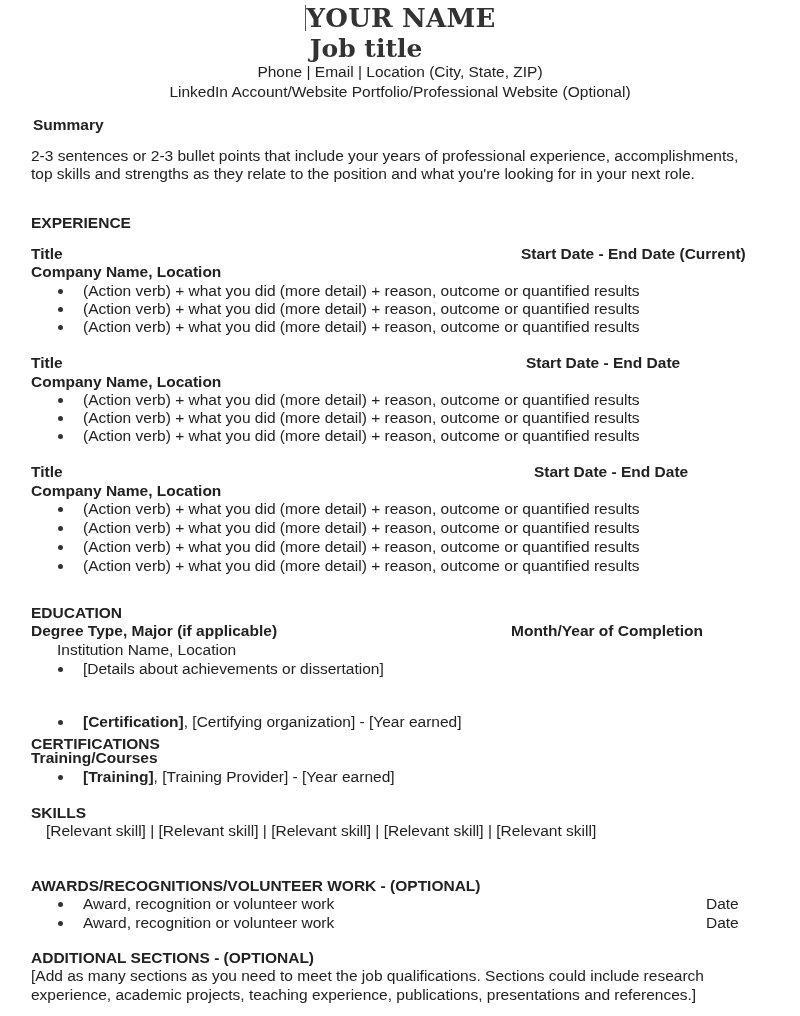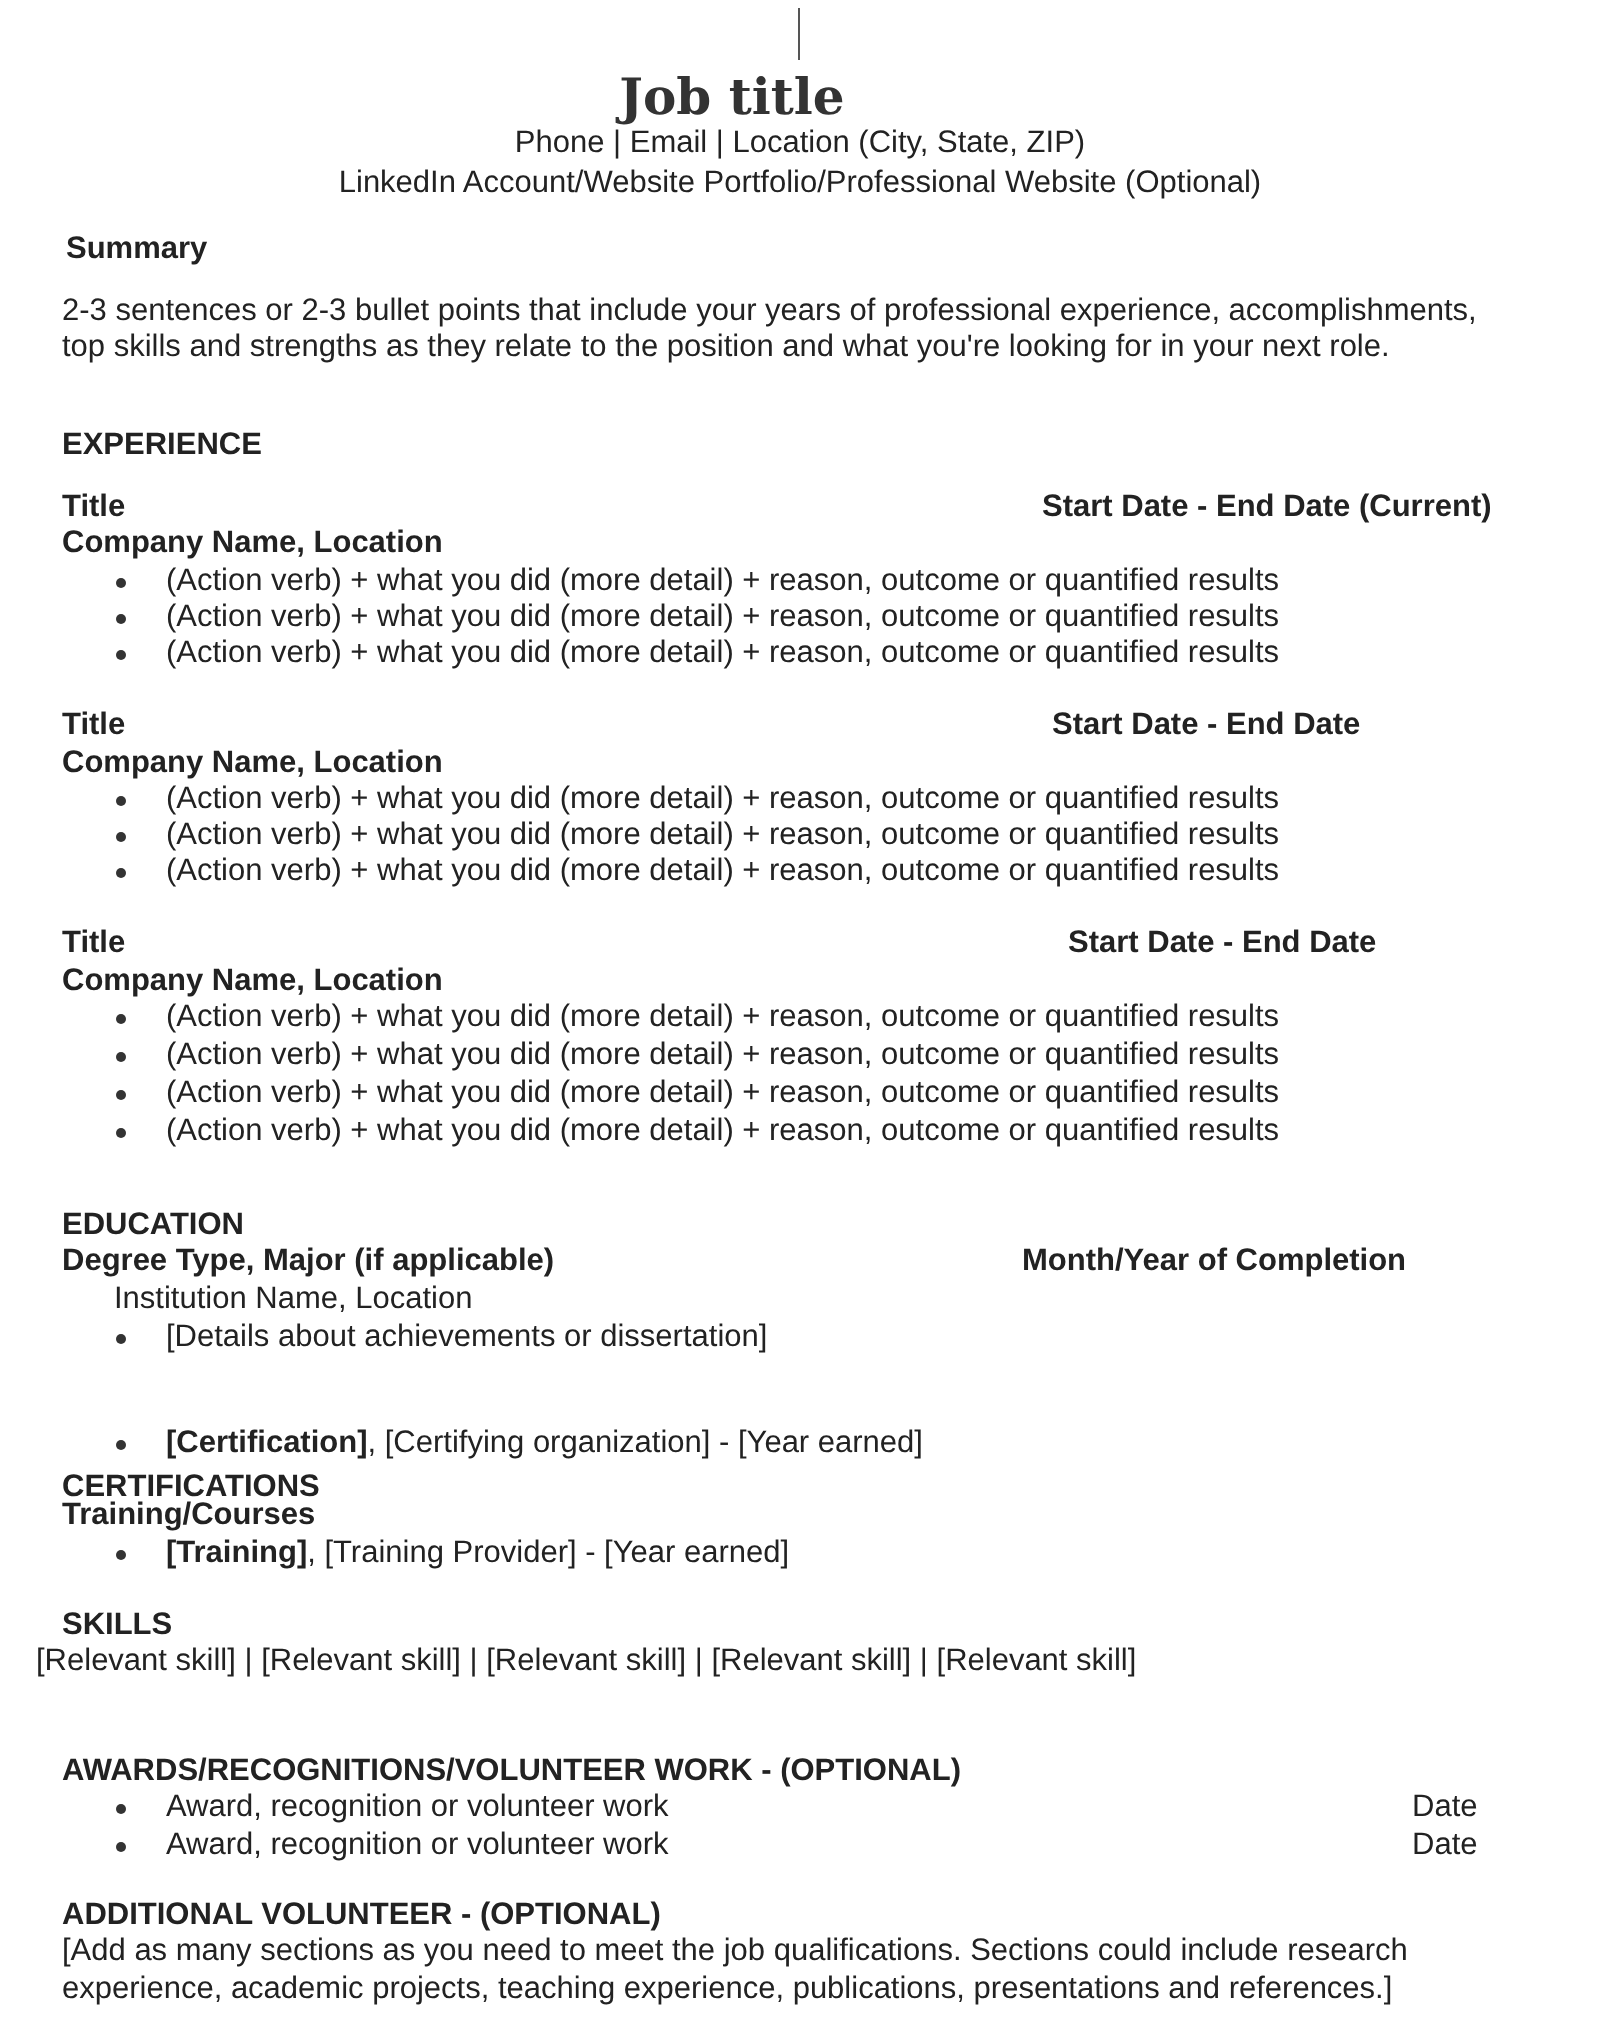--- a/index.html
+++ b/index.html
@@ -27,21 +27,21 @@
     .heading { font-weight: bold; font-size: 15.5px; }
     .bullet-line { left: 58px; }
     .bullet-dot {
       position: absolute; left: 0; top: 7px; width: 5px; height: 5px; border-radius: 50%; background: #333;
     }
     .bullet-text { position: absolute; left: 25px; top: 0; white-space: nowrap; }
   </style>
 </head>
 <body>
 
-<div class="abs name"><span class="cursor"></span></div>
+<div class="abs name"><span class="cursor"></span><span>YOUR NAME</span></div>
 <div class="abs jobtitle">Job title</div>
 <div class="abs center contact">Phone | Email | Location (City, State, ZIP)</div>
 <div class="abs center links">LinkedIn Account/Website Portfolio/Professional Website (Optional)</div>
 
 <div class="abs heading" style="left:33px; top:116px;">Summary</div>
 <div class="abs" style="left:31px; top:147px;">2-3 sentences or 2-3 bullet points that include your years of professional experience, accomplishments,</div>
 <div class="abs" style="left:31px; top:165px;">top skills and strengths as they relate to the position and what you're looking for in your next role.</div>
 
 <div class="abs heading" style="left:31px; top:214px;">EXPERIENCE</div>
 
@@ -112,29 +112,29 @@
     <span class="bullet-text"><b>[Certification]</b><span>, [Certifying organization] - [Year earned]</span></span>
   </div>
 
 <div class="abs bold" style="left:31px; top:749px;">Training/Courses</div>
 <div class="abs bullet-line" style="top:768px;">
     <span class="bullet-dot"></span>
     <span class="bullet-text"><b>[Training]</b><span>, [Training Provider] - [Year earned]</span></span>
   </div>
 
 <div class="abs heading" style="left:31px; top:804px;">SKILLS</div>
-<div class="abs" style="left:18px; top:822px;text-align:center;">[Relevant skill] | [Relevant skill] | [Relevant skill] | [Relevant skill] | [Relevant skill]</div>
+<div class="abs" style="left:46px; top:822px;text-align:center;">[Relevant skill] | [Relevant skill] | [Relevant skill] | [Relevant skill] | [Relevant skill]</div>
 
 <div class="abs heading" style="left:31px; top:877px;">AWARDS/RECOGNITIONS/VOLUNTEER WORK - (OPTIONAL)</div>
 <div class="abs bullet-line" style="top:895px;">
     <span class="bullet-dot"></span>
     <span class="bullet-text">Award, recognition or volunteer work</span>
   </div>
 <div class="abs" style="left:706px; top:895px;">Date</div>
 <div class="abs bullet-line" style="top:914px;">
     <span class="bullet-dot"></span>
     <span class="bullet-text">Award, recognition or volunteer work</span>
   </div>
 <div class="abs" style="left:706px; top:914px;">Date</div>
 
-<div class="abs heading" style="left:31px; top:949px;">ADDITIONAL VOLUNTEER - (OPTIONAL)</div>
+<div class="abs heading" style="left:31px; top:949px;">ADDITIONAL SECTIONS - (OPTIONAL)</div>
 <div class="abs" style="left:31px; top:967px;">[Add as many sections as you need to meet the job qualifications. Sections could include research</div>
 <div class="abs" style="left:31px; top:986px;">experience, academic projects, teaching experience, publications, presentations and references.]</div>
 
 </body></html>

